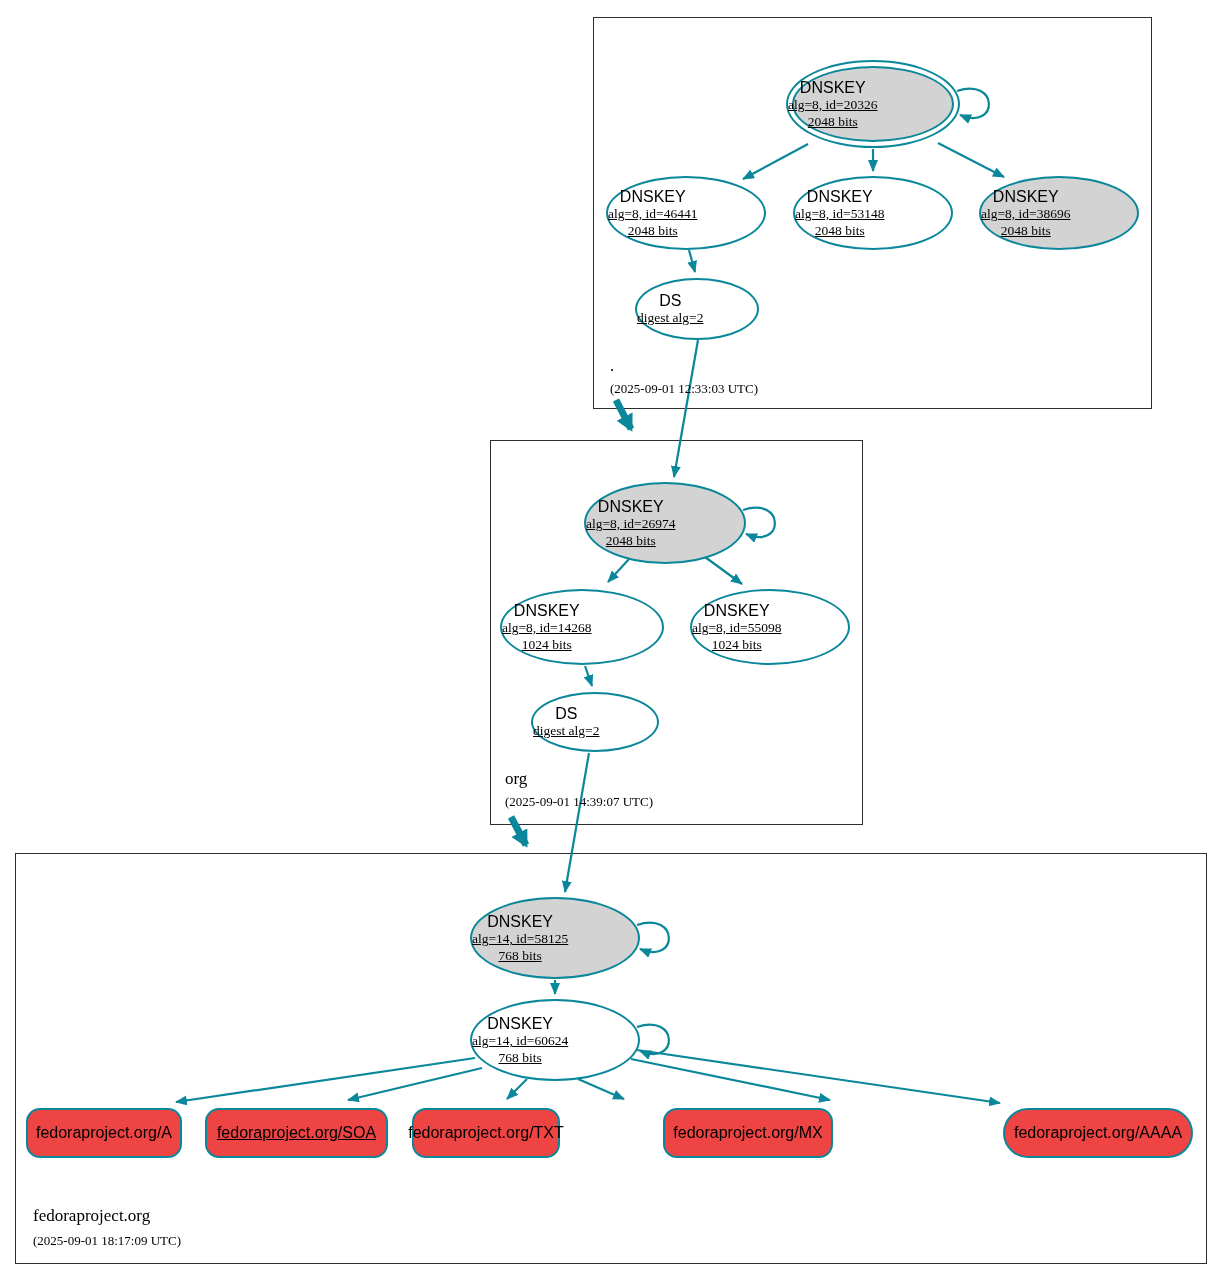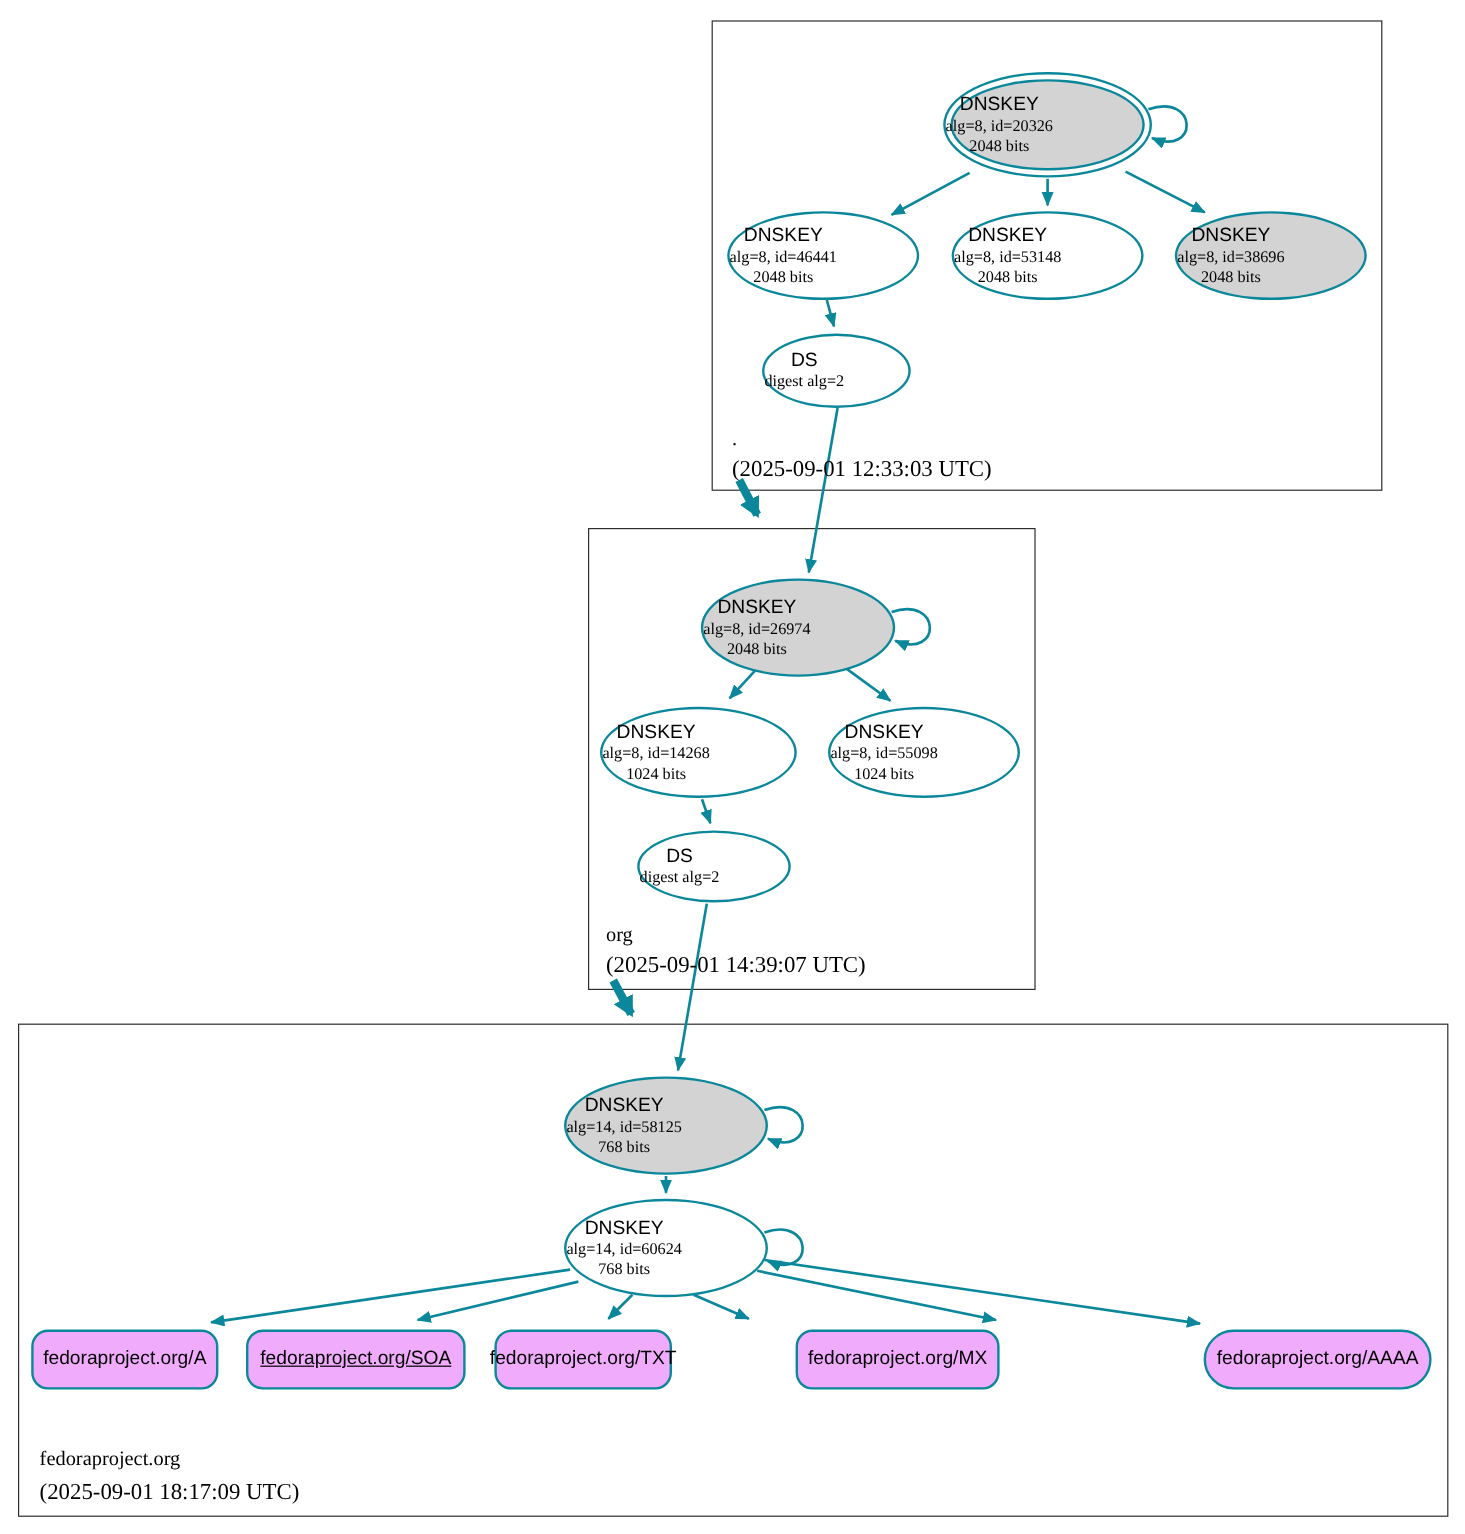--- a/index.html
+++ b/index.html
@@ -13,26 +13,26 @@
   .arrowfill { fill:var(--edge); }
   .node { position:absolute; box-sizing:border-box; border:2.5px solid var(--edge); border-radius:50%;
           background:var(--node-fill); display:flex; align-items:center; justify-content:flex-start;
           text-align:center; z-index:2; }
   .node.gray { background:var(--ksk-fill); }
   .node.double { background:transparent; border-width:2px; }
   .node.double::before { content:""; position:absolute; inset:4px; border:2.5px solid var(--edge);
           border-radius:50%; background:var(--ksk-fill); }
   .node .content { position:relative; z-index:1; }
   .ntitle { font-family:"Liberation Sans", sans-serif; font-size:16px; line-height:1.2; }
-  .nattr  { font-family:"Liberation Serif", serif; font-size:13.5px; line-height:1.22; }
+  .nattr  { font-family:"Liberation Serif", serif; font-size:13.5px; line-height:1.22;text-decoration:underline; }
   .rrset { position:absolute; box-sizing:border-box; height:50px; border:2px solid var(--edge);
-           border-radius:14px; background:#f0abfc; display:flex; align-items:center; justify-content:center;
+           border-radius:14px; background:#ef4444; display:flex; align-items:center; justify-content:center;
            font-family:"Liberation Sans", sans-serif; font-size:16px; z-index:2; }
   .zone-name { position:absolute; font-size:17px; z-index:2; }
-  .zone-ts   { position:absolute; font-size:19px; z-index:2; }
+  .zone-ts   { position:absolute; font-size:13px; z-index:2; }
 </style>
 </head>
 <body>
 
 <div class="canvas">
 
   <div class="zone-box" style="left:593px; top:17px; width:557px; height:390px;"></div>
   <div class="zone-box" style="left:490px; top:440px; width:371px; height:383px;"></div>
   <div class="zone-box" style="left:15px; top:853px; width:1190px; height:409px;"></div>
 

